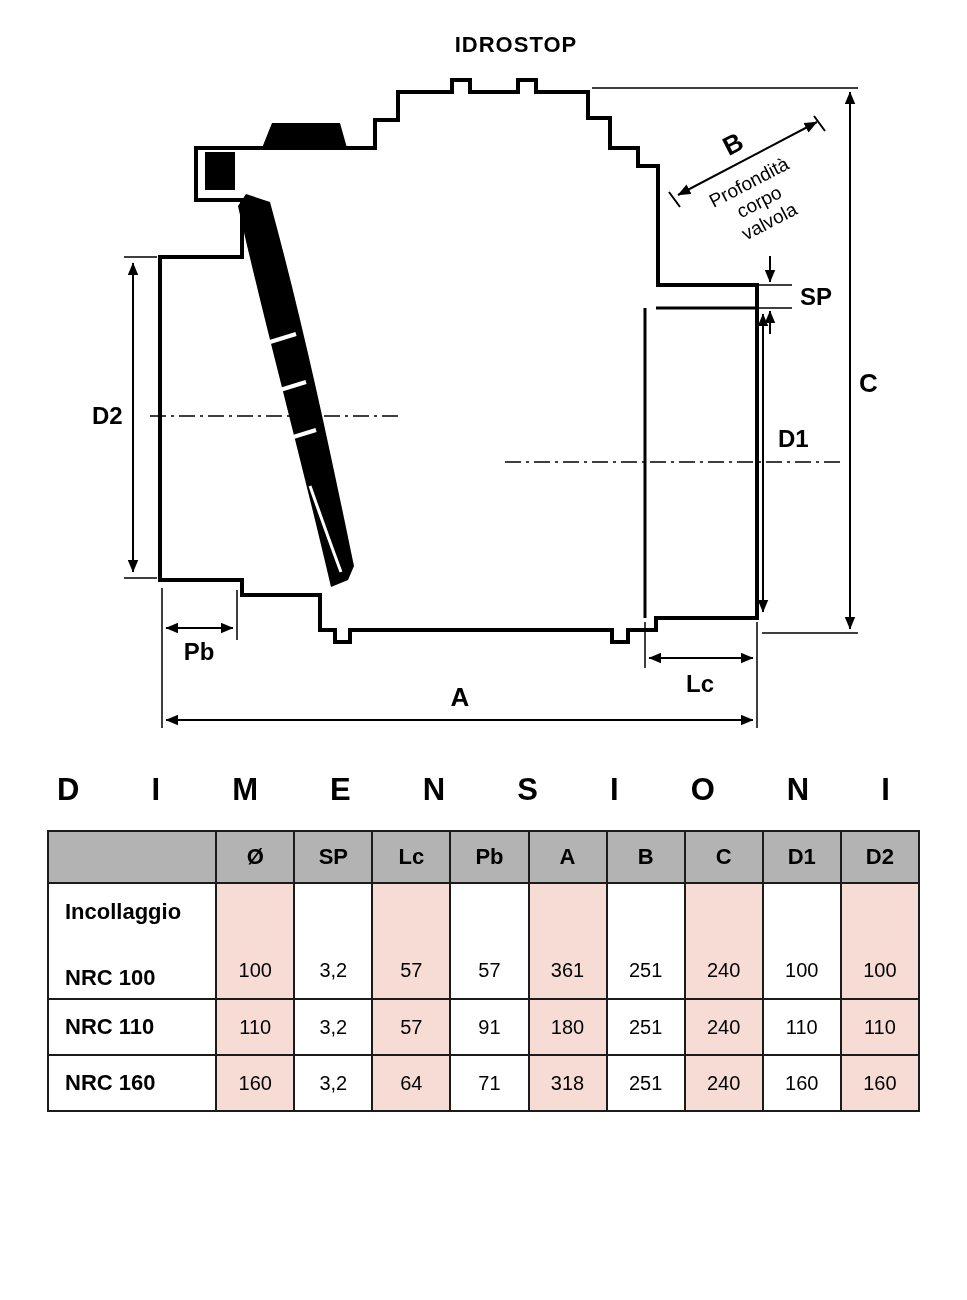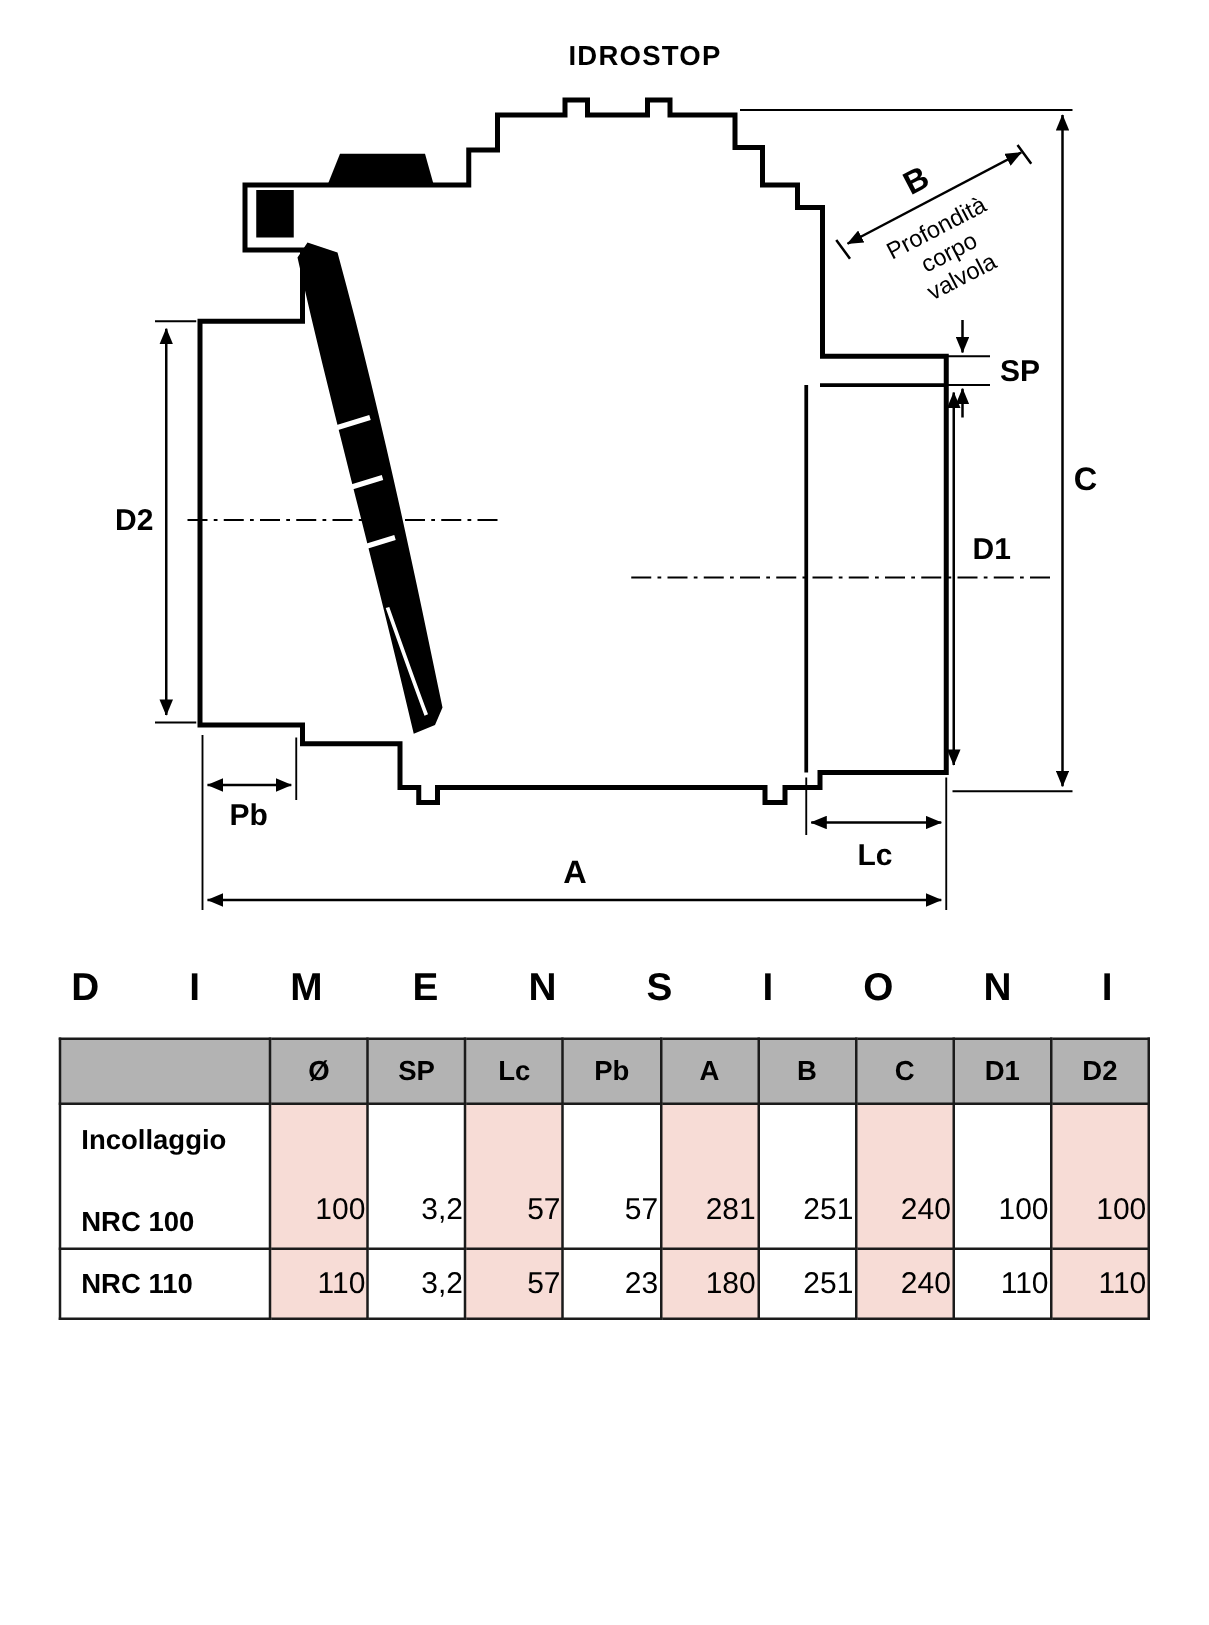--- a/index.html
+++ b/index.html
@@ -12,21 +12,21 @@
 
   .dim-title { position:absolute; top:772px; left:57px; width:833px;
                display:flex; justify-content:space-between;
                font-size:31px; font-weight:bold; }
 
   table.dims { position:absolute; top:830px; left:47px; width:873px;
                border-collapse:collapse; table-layout:fixed; }
   table.dims th, table.dims td { border:2px solid #1b1b1b; }
   table.dims thead th { height:48px; background:#b3b3b3; font-size:22px; font-weight:bold; text-align:center; }
   td.lbl { font-size:22px; font-weight:bold; text-align:left; padding-left:16px; }
-  td.v   { font-size:24px; font-weight:normal; text-align:right; }
+  td.v   { font-size:20px; font-weight:normal; text-align:center; }
   td.pink { background:#f7dcd6; }
   tr.first-row { height:116px; }
   tr.first-row td.lbl .stack { display:flex; flex-direction:column; justify-content:space-between; height:92px; padding:10px 0 2px 0; }
   tr.first-row td.v { vertical-align:bottom; padding-bottom:16px; }
   tr.data-row { height:56px; }
 </style>
 </head>
 <body>
 
 <div class="page">
@@ -147,34 +147,46 @@
         <td class="lbl">
           <div class="stack">
             <div>Incollaggio</div>
             <div>NRC 100</div>
           </div>
         </td>
         <td class="v pink">100</td>
         <td class="v">3,2</td>
         <td class="v pink">57</td>
         <td class="v">57</td>
-        <td class="v pink">281</td>
+        <td class="v pink">361</td>
         <td class="v">251</td>
         <td class="v pink">240</td>
         <td class="v">100</td>
         <td class="v pink">100</td>
       </tr>
       <tr class="data-row">
         <td class="lbl">NRC 110</td>
         <td class="v pink">110</td>
         <td class="v">3,2</td>
         <td class="v pink">57</td>
-        <td class="v">23</td>
+        <td class="v">91</td>
         <td class="v pink">180</td>
         <td class="v">251</td>
         <td class="v pink">240</td>
         <td class="v">110</td>
         <td class="v pink">110</td>
+      </tr>
+      <tr class="data-row">
+        <td class="lbl">NRC 160</td>
+        <td class="v pink">160</td>
+        <td class="v">3,2</td>
+        <td class="v pink">64</td>
+        <td class="v">71</td>
+        <td class="v pink">318</td>
+        <td class="v">251</td>
+        <td class="v pink">240</td>
+        <td class="v">160</td>
+        <td class="v pink">160</td>
       </tr>
     </tbody>
   </table>
 
 </div>
 
 </body></html>

